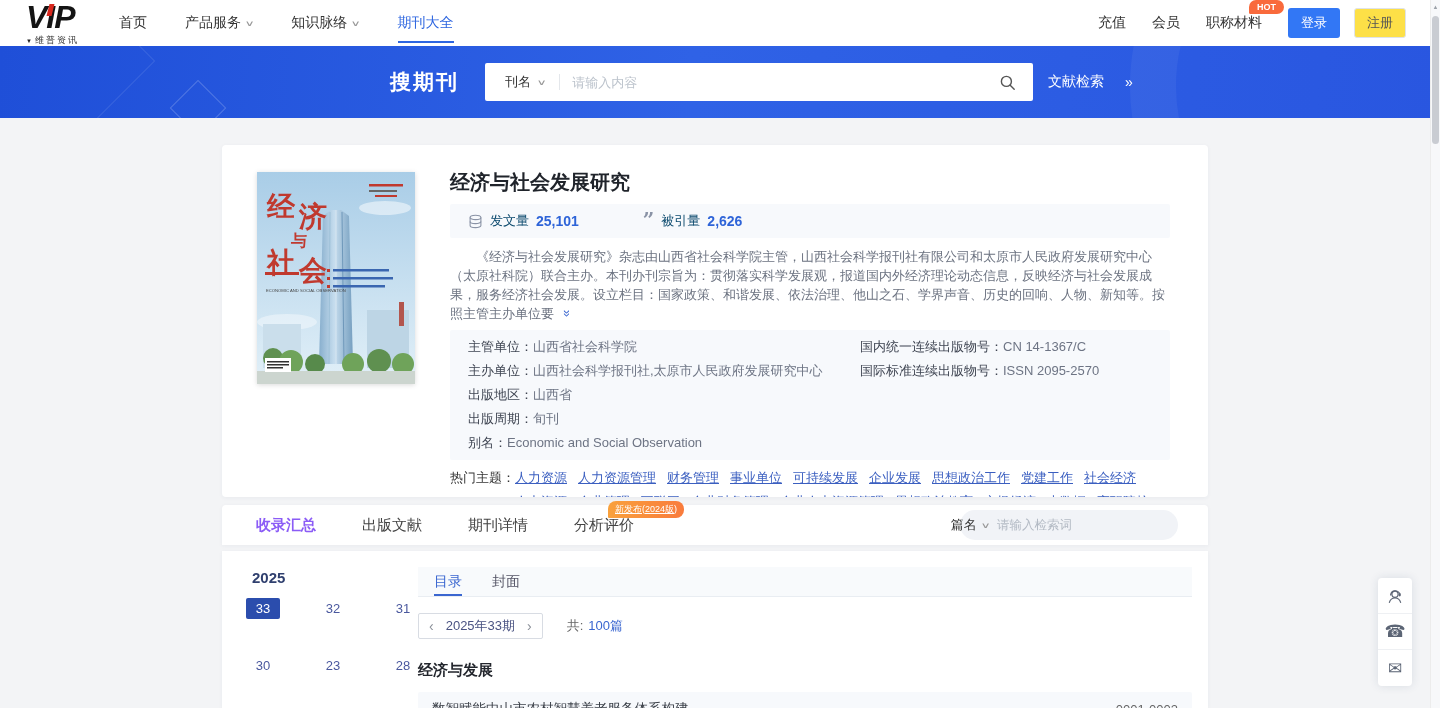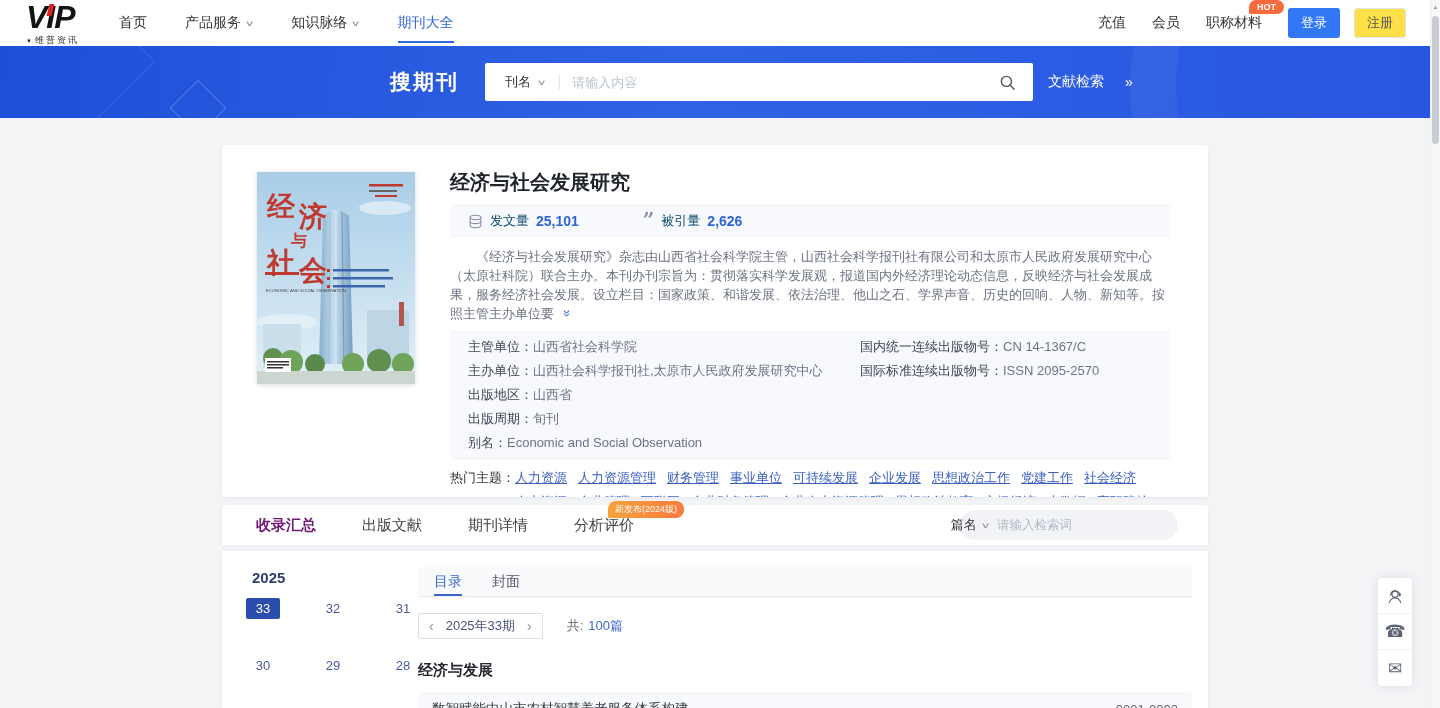--- a/index.html
+++ b/index.html
@@ -63,22 +63,22 @@
   .info-value { color:#6d7484; white-space:nowrap; overflow:hidden; text-overflow:ellipsis; }
   .topics { display:flex; font-size:13px; line-height:19px; }
   .topics-label { color:#333; flex-shrink:0; }
   .topic-links { display:flex; flex-wrap:wrap; column-gap:11px; row-gap:5px; }
   .topic-links a { color:#3b5fc0; text-decoration:underline; cursor:pointer; white-space:nowrap; }
 
   
   .card-lower { top:505px; height:203px; background:transparent; box-shadow:none; }
   .tabbar { position:relative; height:40px; background:#fff; border-radius:4px 4px 0 0; display:flex; align-items:center; padding:0 30px 0 34px; gap:46px; box-shadow:0 1px 4px rgba(30,50,90,.05); }
   .s-tab { font-size:15px; color:#444; cursor:pointer; position:relative; white-space:nowrap; }
-  .s-tab.active { color:#701a75; font-weight:700; }
-  .s-tab .badge-new { position:absolute; top:-15px; left:34px; background:linear-gradient(90deg,#f9a13c,#f97b3c); color:#fff; font-size:9px; padding:2px 7px; border-radius:8px 8px 8px 1px; white-space:nowrap; }
+  .s-tab.active { color:#8b5cf6; font-weight:700; }
+  .s-tab .badge-new { position:absolute; top:-15px; left:34px; background:linear-gradient(90deg,#f9a13c,#f97b3c); color:#fff; font-size:9px; padding:2px 7px; border-radius:8px 8px 8px 1px; white-space:nowrap;text-decoration:underline; }
   .s-tab .badge-new:empty { display:none; }
   .mini-search { margin-left:auto; width:218px; height:30px; background:#f1f3f7; border-radius:16px; display:flex; align-items:center; padding:0 12px 0 14px;justify-content:flex-end; }
   .mini-search .field-sel { padding:0; font-size:13px; gap:5px; }
   .mini-search input { flex:1; border:0; outline:0; background:transparent; font-size:12.5px; padding:0 8px; color:#333; }
   .mini-search input::placeholder { color:#b3bac4; }
   .card-body { margin-top:6px; background:#fff; height:157px; padding:16px 16px 0 24px; display:flex; box-shadow:0 1px 4px rgba(30,50,90,.05); overflow:visible; }
   .issues { width:158px; flex-shrink:0; }
   .issues-year { font-size:15px; font-weight:700; color:#2f3f6e; margin:2px 0 12px 6px; }
   .issues-grid { display:grid; grid-template-columns:repeat(3,34px); column-gap:7px; row-gap:8px;gap:36px; }
   .issue-cell { height:21px; line-height:21px; text-align:center; font-size:13px; color:#4a589e; cursor:pointer; border-radius:2px; }
@@ -359,21 +359,21 @@
 
     <div class="card-body">
       <div class="issues">
         <div class="issues-year">2025</div>
         <div class="issues-grid">
 
         <div class="issue-cell active">33</div>
             <div class="issue-cell">32</div>
             <div class="issue-cell">31</div>
             <div class="issue-cell">30</div>
-            <div class="issue-cell">29</div>
+            <div class="issue-cell">23</div>
             <div class="issue-cell">28</div>
             <div class="issue-cell">27</div>
             <div class="issue-cell">26</div>
             <div class="issue-cell">25</div>
             <div class="issue-cell">18</div>
             <div class="issue-cell">23</div>
             <div class="issue-cell">22</div>
           </div>
       </div>
 

